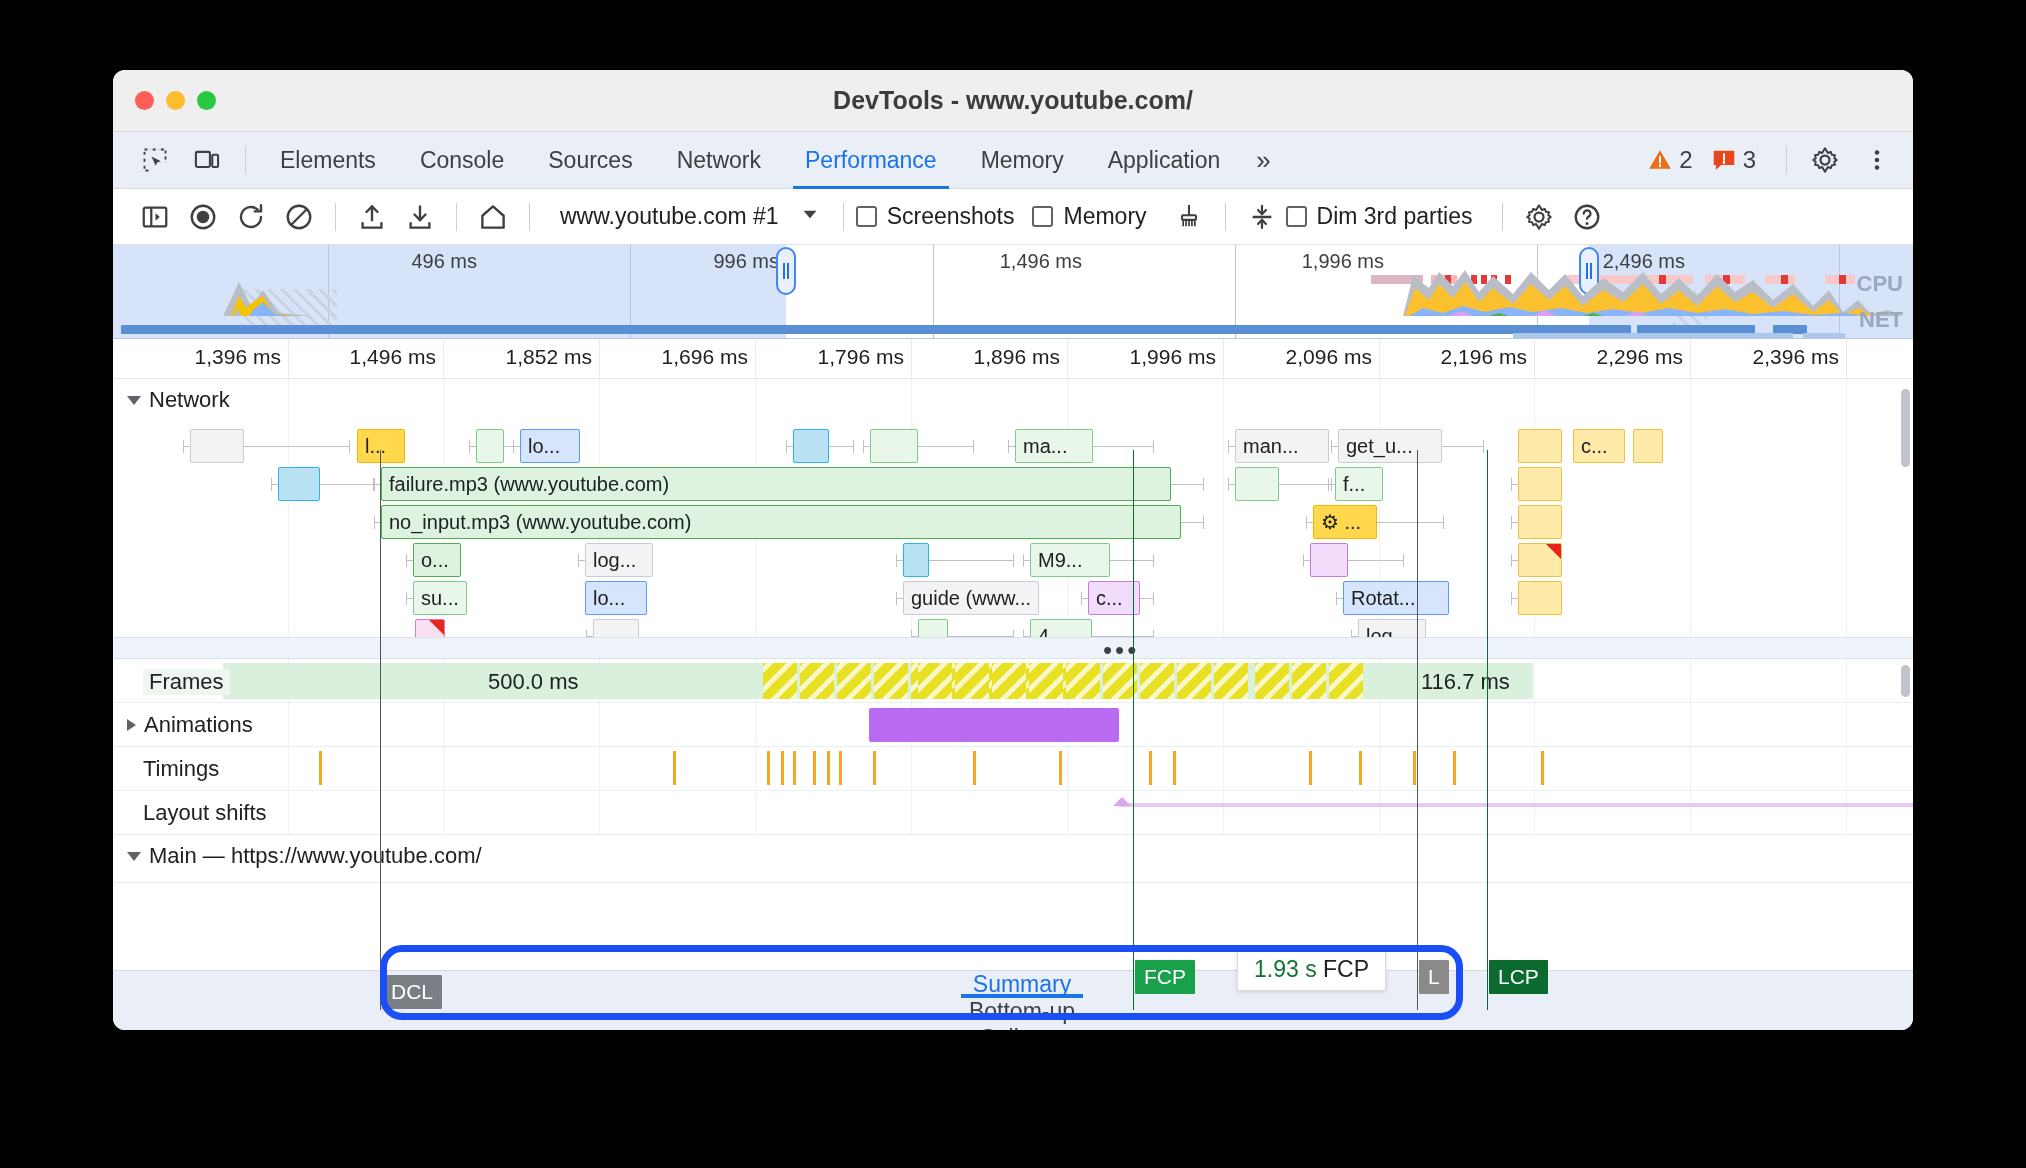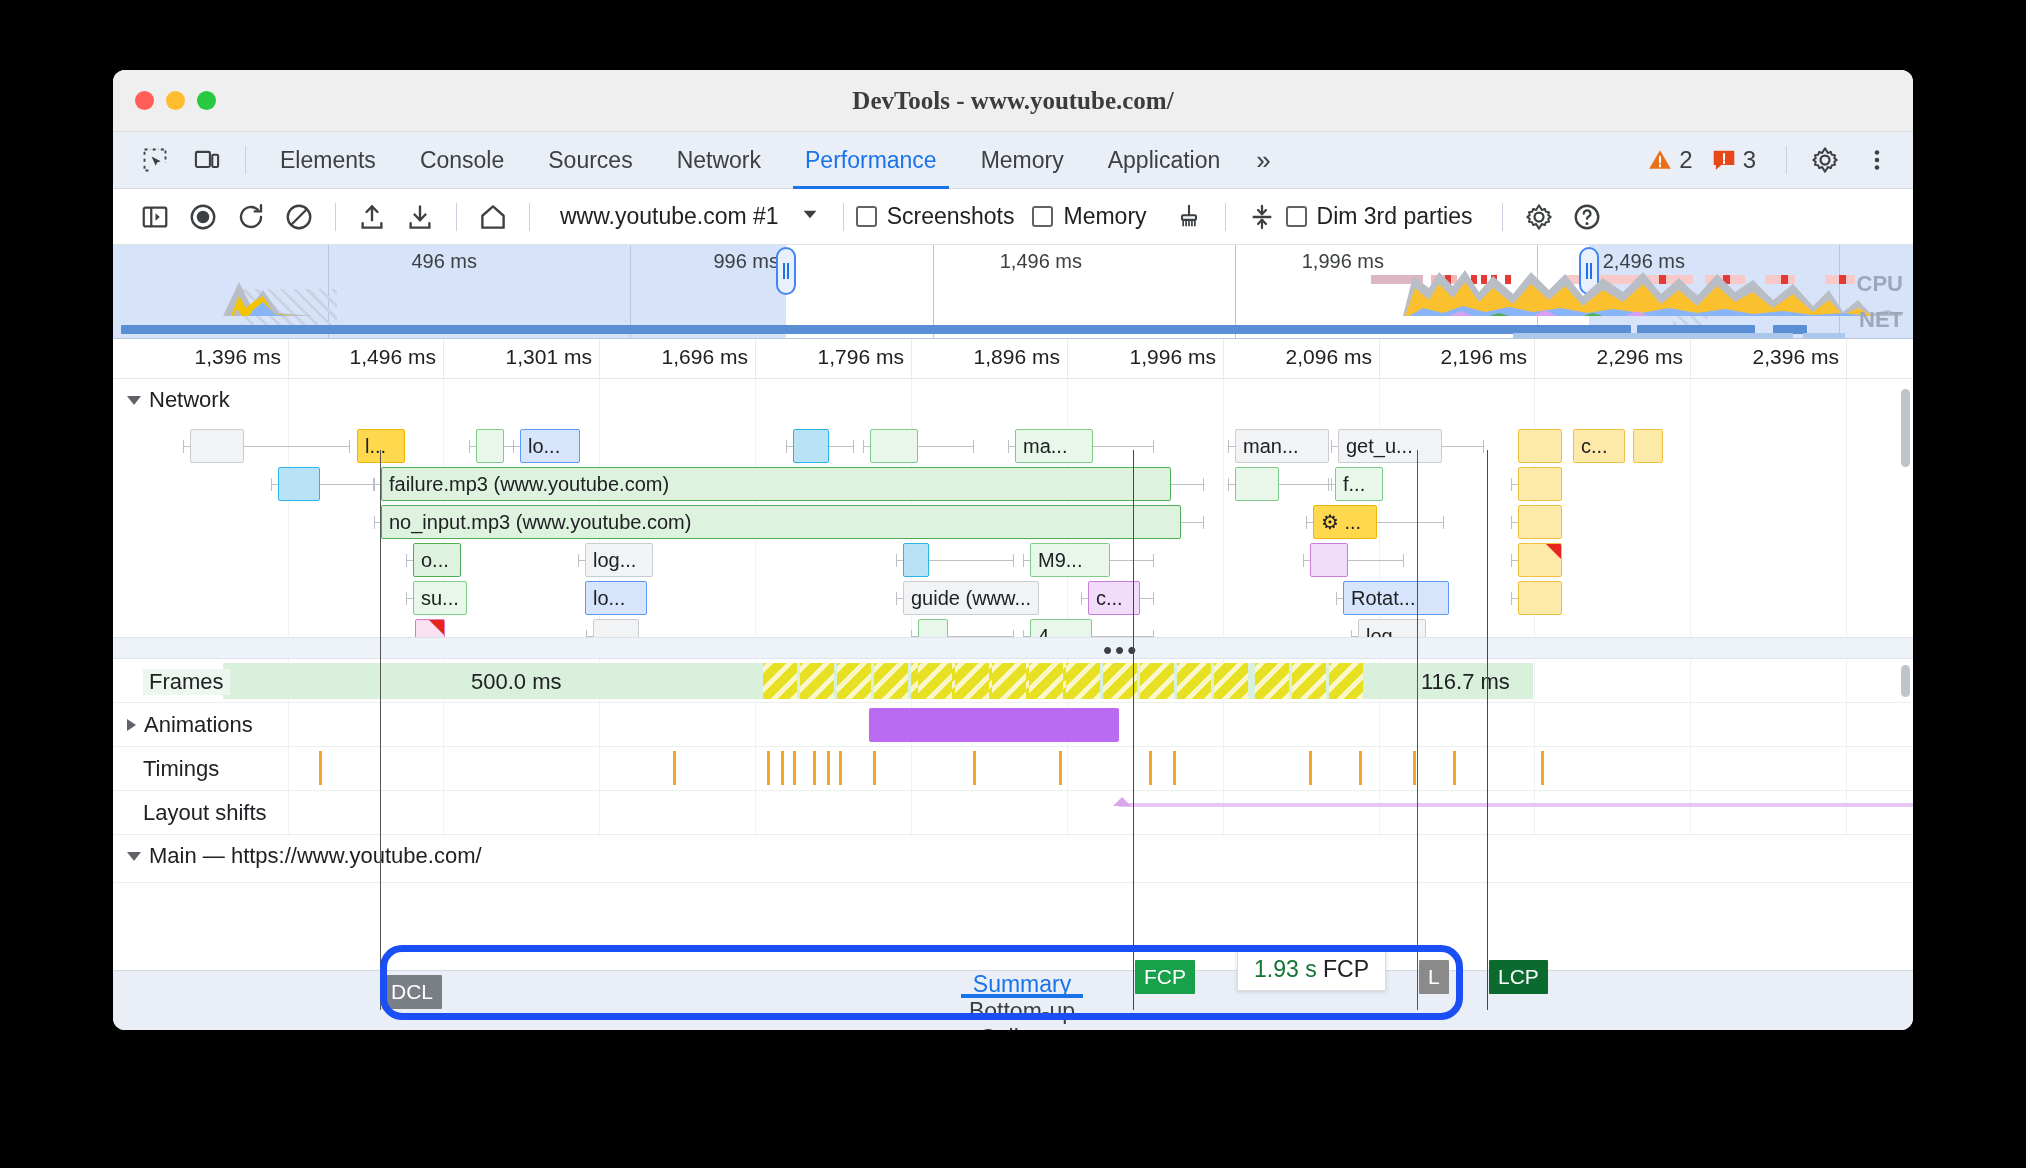--- a/index.html
+++ b/index.html
@@ -28,21 +28,21 @@
     display: flex; align-items: center;
     position: relative;
   }
   .traffic { display: flex; gap: 12px; margin-left: 22px; }
   .dot { width: 19px; height: 19px; border-radius: 50%; }
   .dot.red { background: #ff5f57; }
   .dot.yellow { background: #febc2e; }
   .dot.green { background: #28c840; }
   .win-title {
     position: absolute; left: 0; right: 0; text-align: center;
-    font-size: 25px; font-weight: bold; color: #3c3c3c; font-family: Liberation Serif, serif;
+    font-size: 25px; font-weight: bold; color: #3c3c3c;
   }
 
   
   .tabstrip {
     height: 57px;
     background: #eaeff7;
     display: flex; align-items: center;
     border-bottom: 1px solid #d4dae5;
     padding-left: 16px;
   }
@@ -434,21 +434,21 @@
     <div class="ov-side" style="top:26px;">CPU</div>
     <div class="ov-side" style="top:62px;">NET</div>
   </div>
 
   <div class="ruler" id="ruler">
       <div class="tick" style="left:175px;"></div>
       <div class="rl" style="left:175px;">1,396 ms</div>
       <div class="tick" style="left:330px;"></div>
       <div class="rl" style="left:330px;">1,496 ms</div>
       <div class="tick" style="left:486px;"></div>
-      <div class="rl" style="left:486px;">1,301 ms</div>
+      <div class="rl" style="left:486px;">1,852 ms</div>
       <div class="tick" style="left:642px;"></div>
       <div class="rl" style="left:642px;">1,696 ms</div>
       <div class="tick" style="left:798px;"></div>
       <div class="rl" style="left:798px;">1,796 ms</div>
       <div class="tick" style="left:954px;"></div>
       <div class="rl" style="left:954px;">1,896 ms</div>
       <div class="tick" style="left:1110px;"></div>
       <div class="rl" style="left:1110px;">1,996 ms</div>
       <div class="tick" style="left:1266px;"></div>
       <div class="rl" style="left:1266px;">2,096 ms</div>
@@ -652,21 +652,21 @@
         <div class="frame-drop" style="left:953px;width:34px;"></div>
         <div class="frame-drop" style="left:990px;width:34px;"></div>
         <div class="frame-drop" style="left:1027px;width:34px;"></div>
         <div class="frame-drop" style="left:1064px;width:34px;"></div>
         <div class="frame-drop" style="left:1101px;width:34px;"></div>
         <div class="frame-drop" style="left:1142px;width:34px;"></div>
         <div class="frame-drop" style="left:1179px;width:34px;"></div>
         <div class="frame-drop" style="left:1216px;width:34px;"></div>
       </div>
     <div class="track-label" style="top:10px;left:30px;background:#eef7ef;padding:0 6px;">Frames</div>
-    <div class="frames-text" style="left:358px;">500.0 ms</div>
+    <div class="frames-text" style="left:375px;">500.0 ms</div>
     <div class="frames-text" style="left:1308px;">116.7 ms</div>
     <div class="scrollv" style="top:6px;height:32px;"></div>
   </div>
 
   <div class="trackrow" style="height:44px;padding-left:18px;">
     <div id="anim-grid">
         <div class="vgrid" style="left:175px;"></div>
         <div class="vgrid" style="left:330px;"></div>
         <div class="vgrid" style="left:486px;"></div>
         <div class="vgrid" style="left:642px;"></div>

